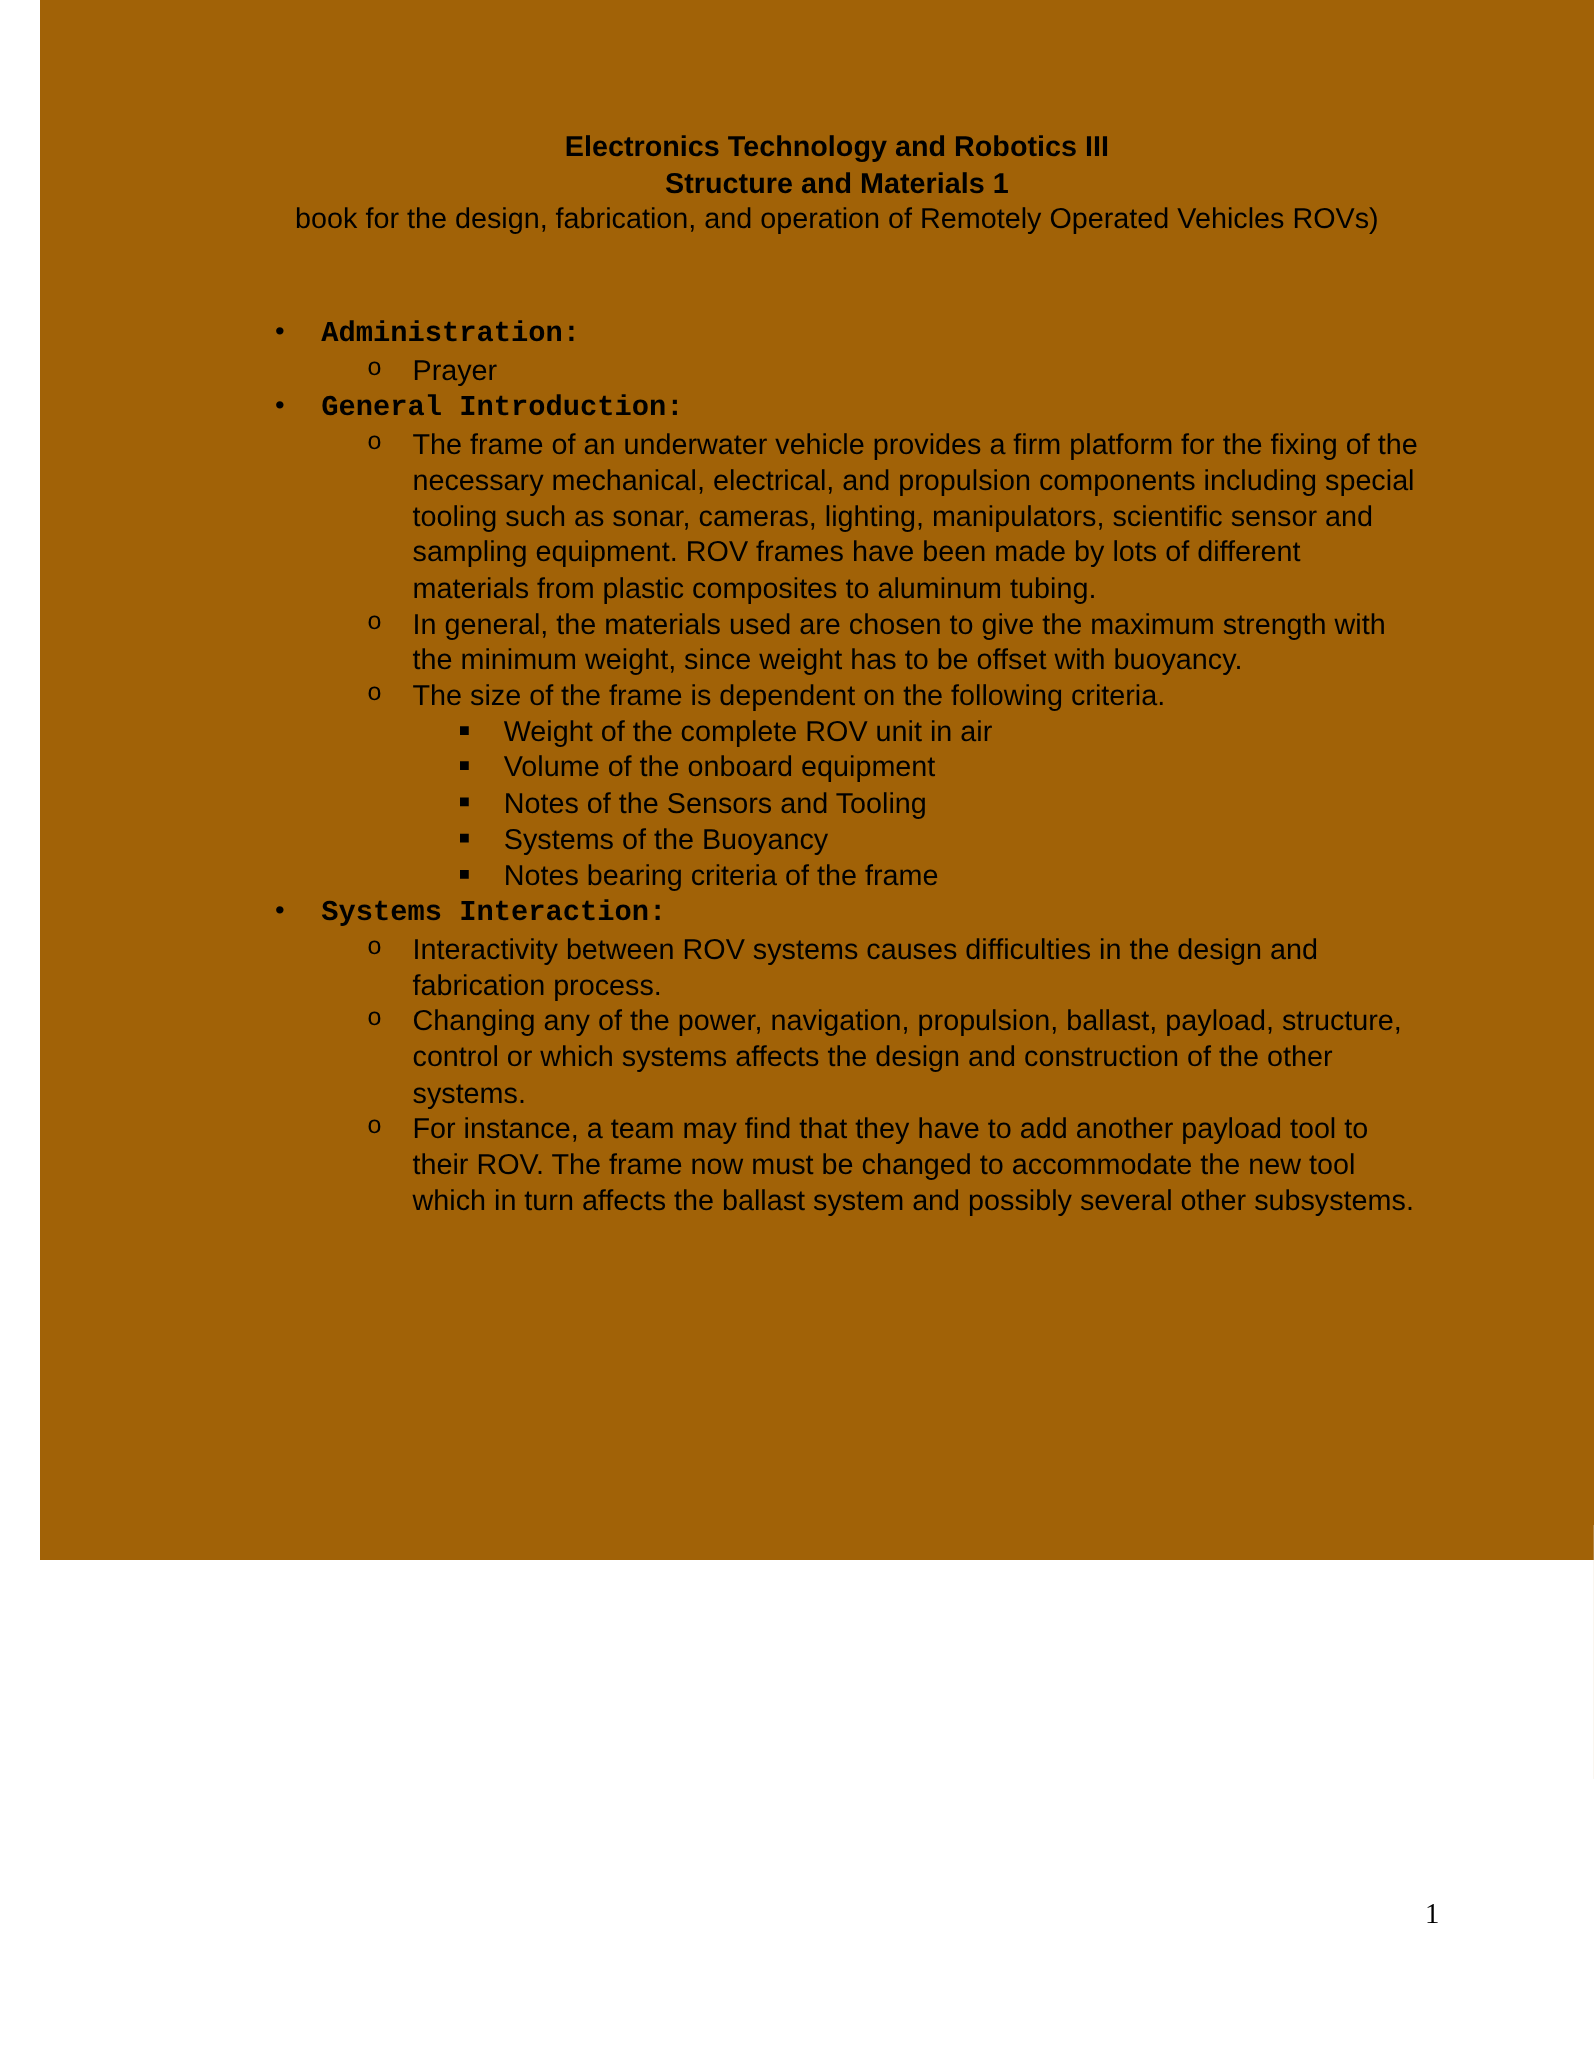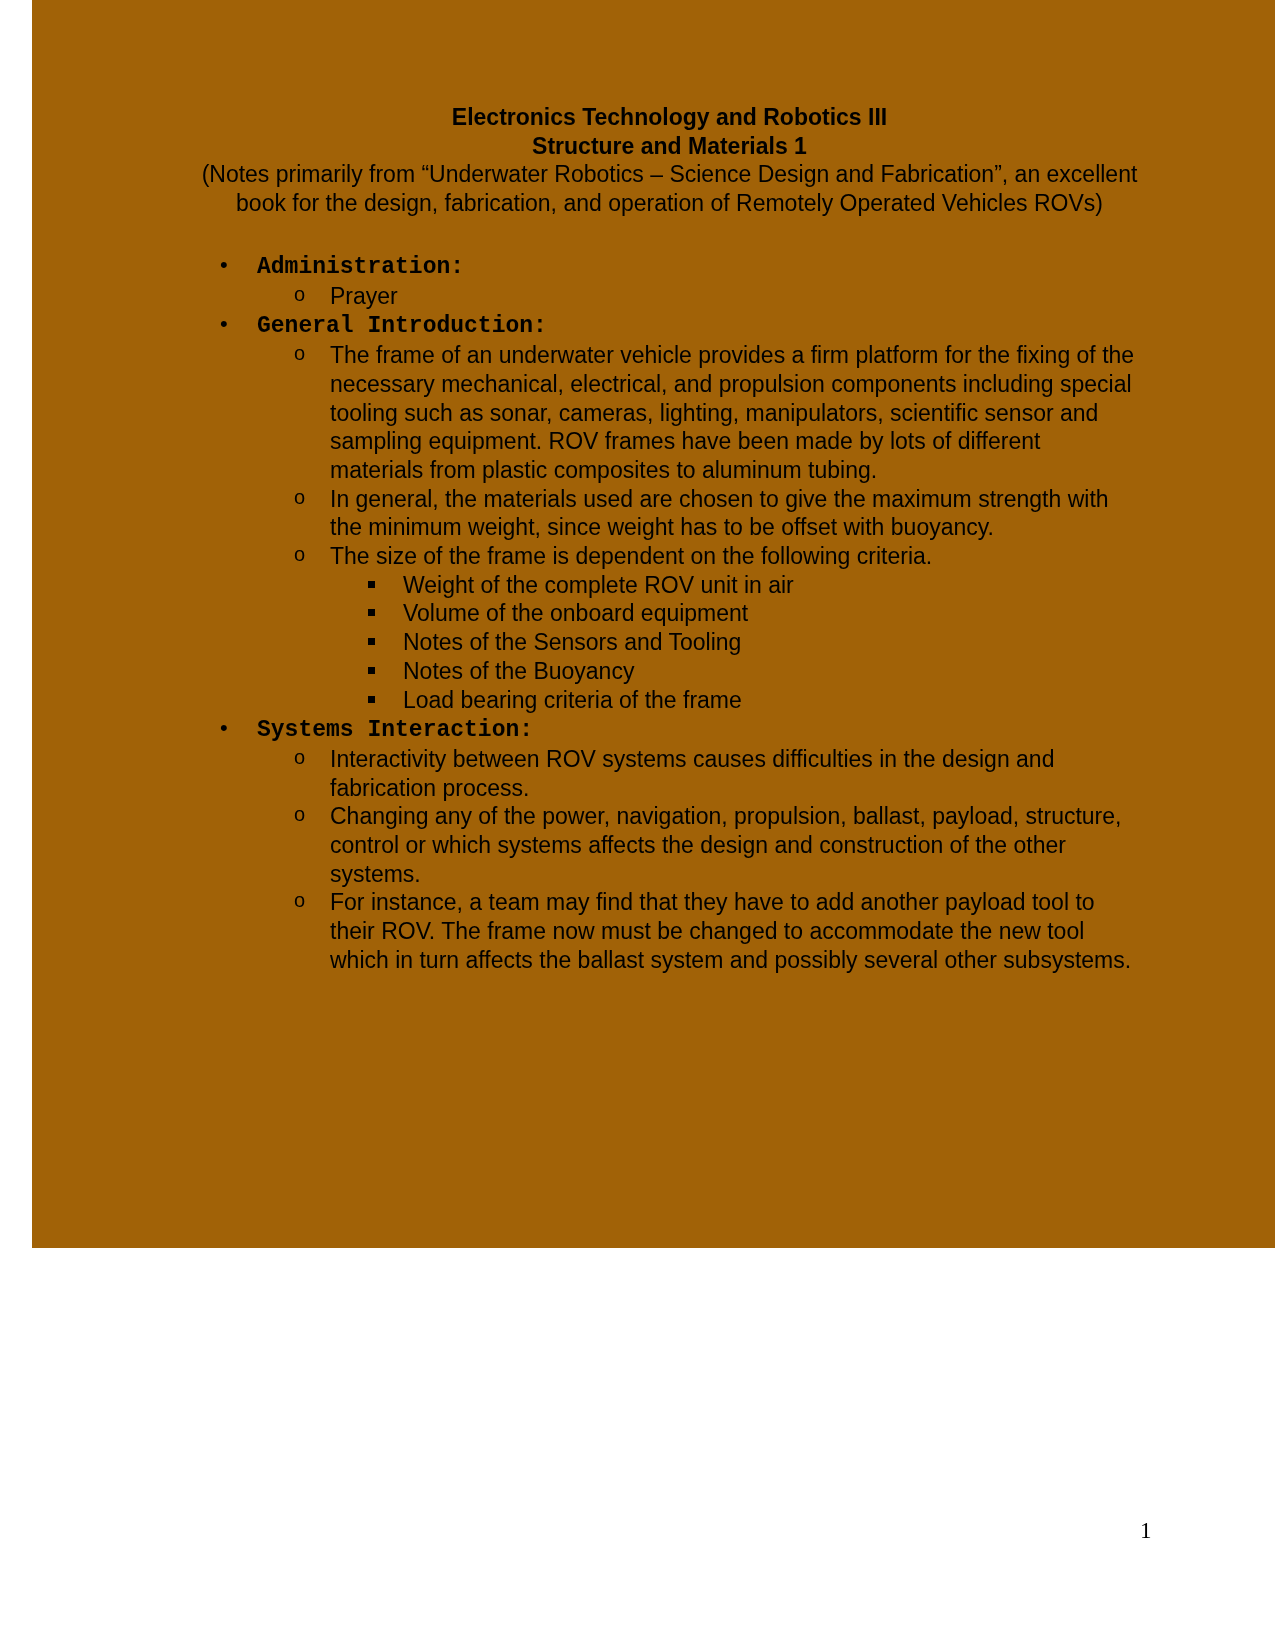--- a/index.html
+++ b/index.html
@@ -99,21 +99,20 @@
     }
   </style>
 </head>
 <body>
 
 <div class="page">
 
   <div class="header">
     <span class="title">Electronics Technology and Robotics III</span>
     <span class="title">Structure and Materials 1</span>
-    <span class="subtitle-note">(Notes primarily from “Underwater Robotics – Science Design and Fabrication”, an excellent</span>
     <span class="subtitle-note">book for the design, fabrication, and operation of Remotely Operated Vehicles ROVs)</span>
   </div>
 
   <div class="content">
     <ul class="l1">
 
       <li>
         <span class="marker">•</span>
         <span class="label">Administration:</span>
         <ul class="l2">
@@ -147,25 +146,25 @@
               <li>
                 <span class="marker"></span>
                 <span>Volume of the onboard equipment</span>
               </li>
               <li>
                 <span class="marker"></span>
                 <span>Notes of the Sensors and Tooling</span>
               </li>
               <li>
                 <span class="marker"></span>
-                <span>Notes of the Buoyancy</span>
+                <span>Systems of the Buoyancy</span>
               </li>
               <li>
                 <span class="marker"></span>
-                <span>Load bearing criteria of the frame</span>
+                <span>Notes bearing criteria of the frame</span>
               </li>
             </ul>
           </li>
         </ul>
       </li>
 
       <li>
         <span class="marker">•</span>
         <span class="label">Systems Interaction:</span>
         <ul class="l2">

